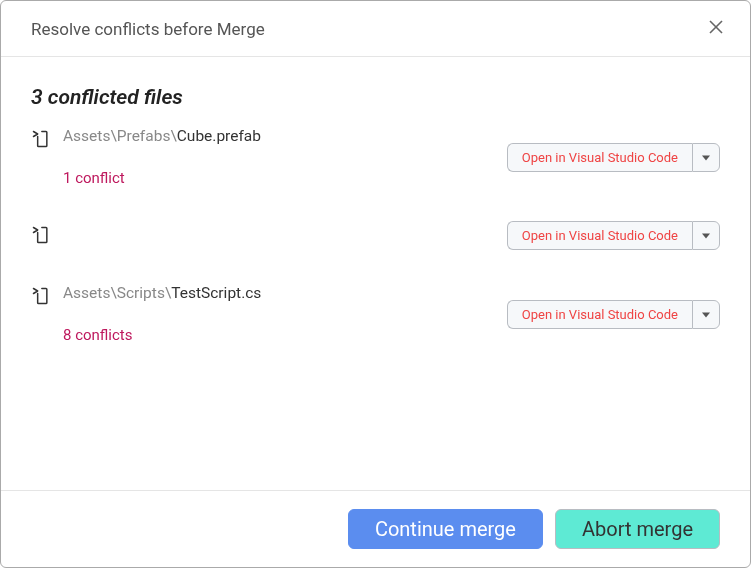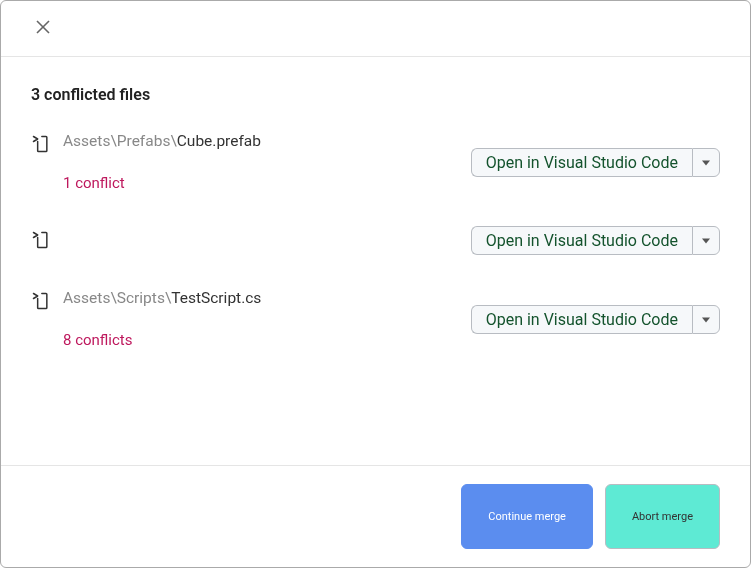--- a/index.html
+++ b/index.html
@@ -48,24 +48,25 @@
     .close-btn svg {
       width: 16px;
       height: 16px;
     }
     .content {
       flex: 1;
       padding: 28px 30px 10px 30px;
       overflow-y: auto;
     }
     .section-title {
-      font-size: 16px;
+      font-size: 21px;
       font-weight: 600;
       color: #222;
-      margin-bottom: 28px;
+      margin-bottom: 18px;
+      font-style: italic;
     }
     .file-list {
       display: flex;
       flex-direction: column;
       gap: 34px;
       margin-bottom: 34px;
     }
     .file-row {
       display: flex;
       align-items: center;
@@ -106,22 +107,22 @@
     .open-group {
       display: flex;
       align-items: stretch;
     }
     .open-btn {
       background: #f6f8fa;
       border: 1px solid #b8bcc2;
       border-right: none;
       border-radius: 6px 0 0 6px;
       padding: 0 14px;
-      font-size: 16px;
-      color: #14532d;
+      font-size: 13px;
+      color: #ef4444;
       cursor: pointer;
       font-family: inherit;
     }
     .dropdown-btn {
       background: #f6f8fa;
       border: 1px solid #b8bcc2;
       border-radius: 0 6px 6px 0;
       padding: 6px 9px;
       cursor: pointer;
       display: flex;
@@ -144,22 +145,22 @@
     }
     .footer {
       border-top: 1px solid #e5e5e5;
       padding: 18px 30px;
       display: flex;
       justify-content: flex-end;
       gap: 12px;
     }
     .btn {
       border-radius: 6px;
-      padding: 25px 26px;
-      font-size: 11px;
+      padding: 7px 26px;
+      font-size: 20px;
       cursor: pointer;
       font-family: inherit;
       border: 1px solid transparent;
     }
     .btn-primary {
       background: #5b8def;
       color: #fff;
       border-color: #5b8def;
     }
     .btn-secondary {
@@ -167,20 +168,21 @@
       color: #333;
       border-color: #b8bcc2;
     }
   </style>
 </head>
 <body>
 
 <div class="dialog">
 
   <div class="header">
+    <div class="header-title">Resolve conflicts before Merge</div>
     <button class="close-btn">
       <span>
         <svg viewBox="0 0 16 16" fill="none" stroke="currentColor" stroke-width="1.6">
           <line x1="2" y1="2" x2="14" y2="14"></line>
           <line x1="14" y1="2" x2="2" y2="14"></line>
         </svg>
       </span>
     </button>
   </div>
 

